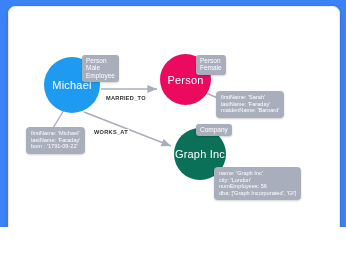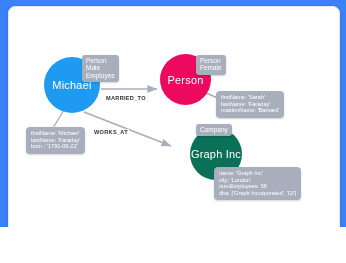--- a/index.html
+++ b/index.html
@@ -59,21 +59,20 @@
   }
   #node-sarah {
     left: 160px; top: 54px;
     width: 51px; height: 51px;
     background: #ec0a5f;
   }
   #node-graphinc {
     left: 174px; top: 128px;
     width: 52px; height: 52px;
     background: #0a7057;
-    margin-left: 16px;
   }
   
   .label-chip {
     position: absolute;
     background: #a9aebd;
     color: #ffffff;
     border-radius: 3px;
     padding: 2px 4px 3px 4px;
     font-size: 6.5px;
     line-height: 7.4px;

